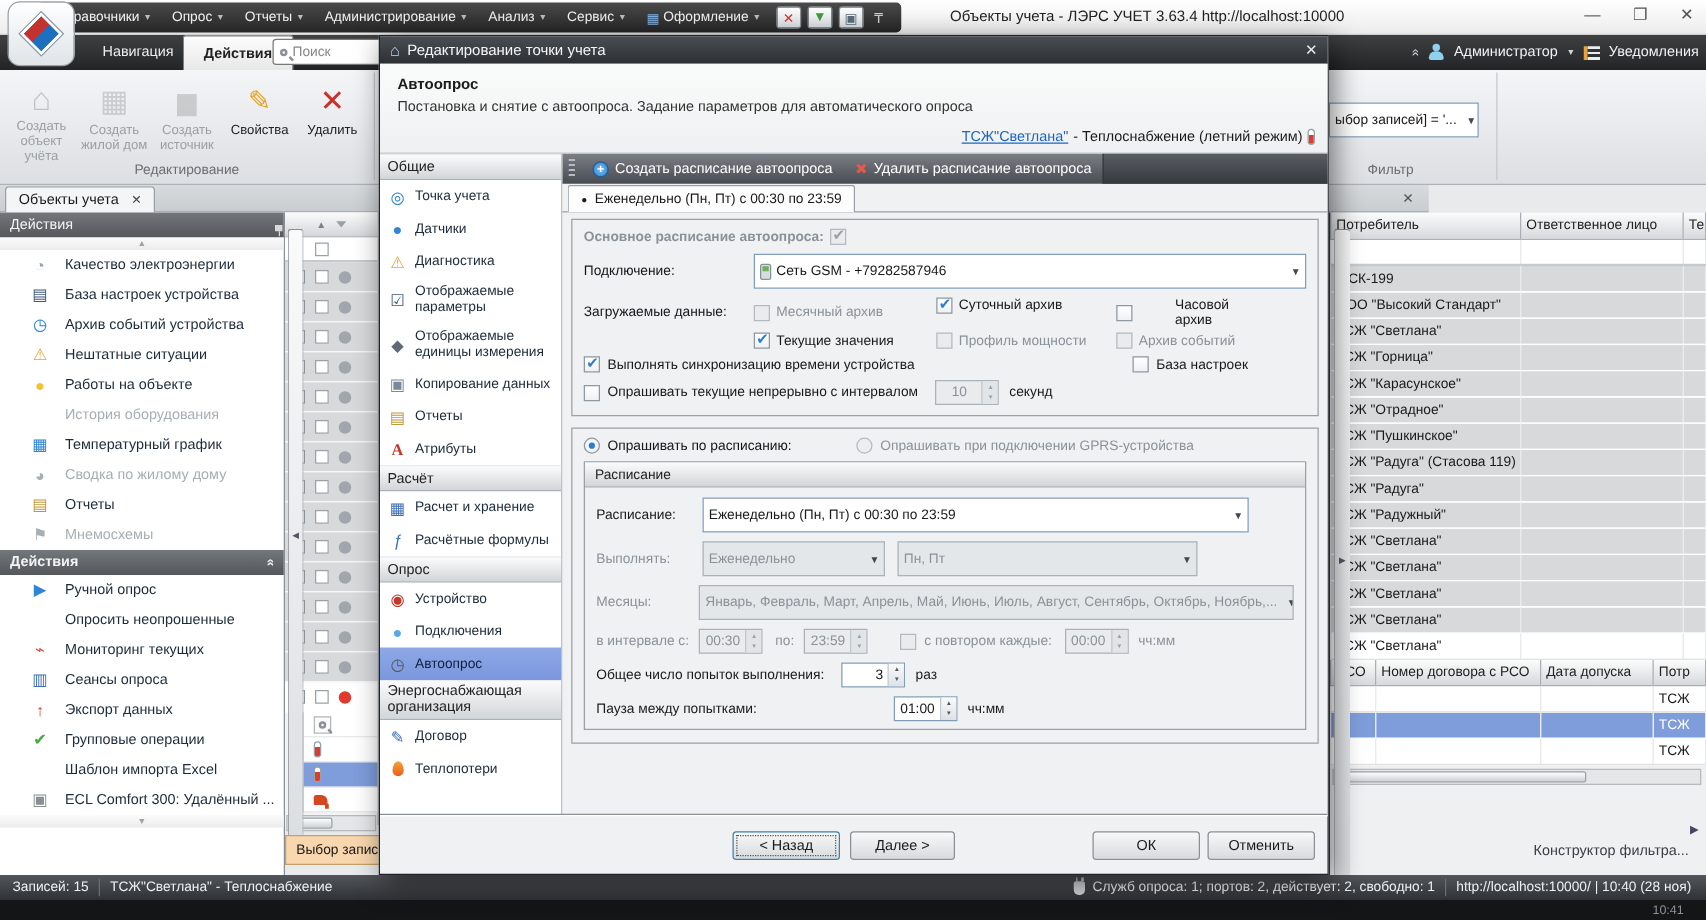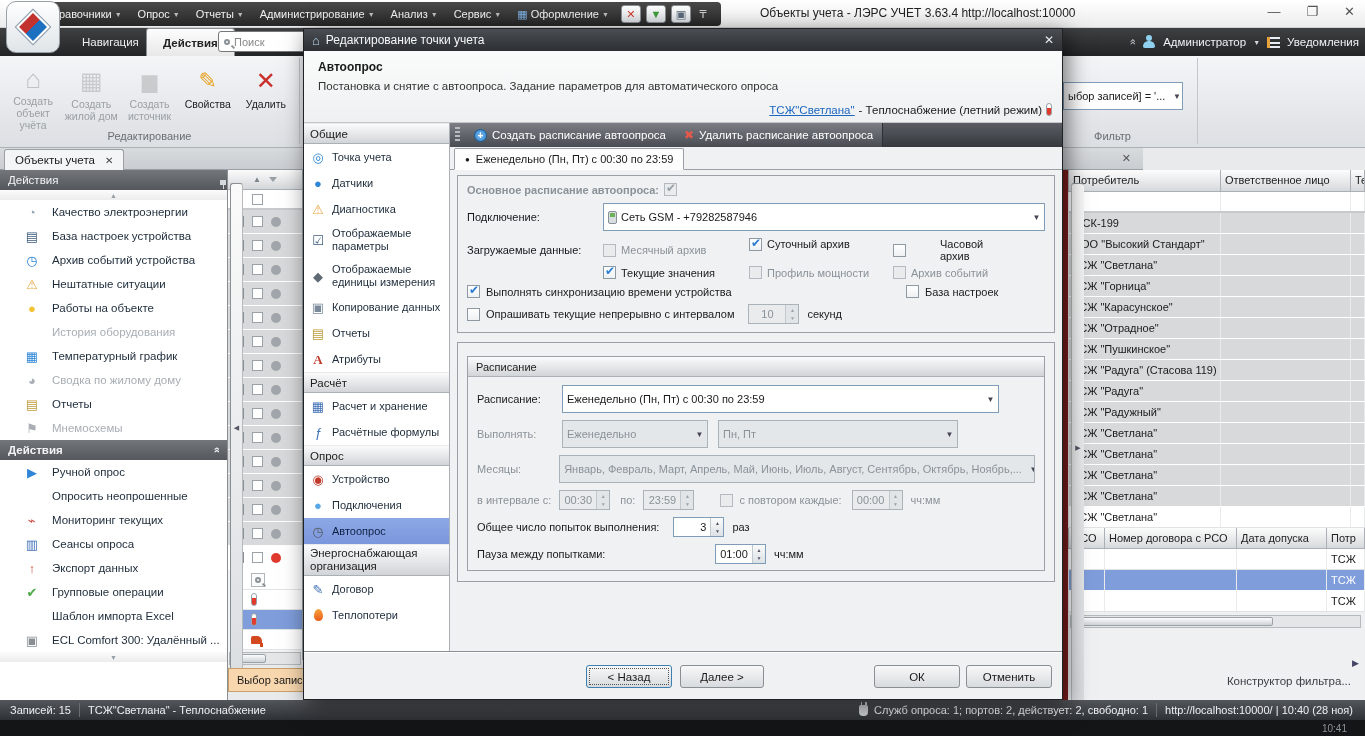--- a/index.html
+++ b/index.html
@@ -82,21 +82,21 @@
   .shape-thermo{width:6px;height:13px;border:1px solid #98a0a8;border-radius:3px;background:linear-gradient(#fff 35%,#e23b2e 35%);display:inline-block}
   .shape-faucet{width:11px;height:8px;background:#d2481f;border-radius:2px 5px 1px 1px;position:relative}
   .shape-faucet::after{content:"";position:absolute;right:-1px;top:7px;width:3px;height:4px;background:#d2481f}
   .lensbox{width:14px;height:14px;border:1px solid #b0b6ba;background:#fbfbfb;display:flex;align-items:center;justify-content:center}
   .hscroll{height:13px;background:#e4e6e8;border:1px solid #b6babd;display:flex;align-items:center}
   .hscroll .btn{width:13px;height:100%;background:linear-gradient(#fafafa,#dcdfe2);border-right:1px solid #b6babd;display:flex;align-items:center;justify-content:center;font-size:7px;color:#556}
   .hscroll .thumb{height:9px;background:linear-gradient(#fdfdfd,#cdd2d6);border:1px solid #9aa2a8;border-radius:2px;margin:0 2px}
   .orange-tab{position:absolute;left:228px;top:668px;width:80px;height:24px;background:#f8d7ae;border:1px solid #c8a06a;display:flex;align-items:center;padding-left:8px;color:#4a3push;color:#4a3а20;font-size:11px;overflow:hidden;white-space:nowrap}
 
   
-  .rightpanel{position:absolute;left:1063px;top:170px;width:302px;height:530px;background:#eef0f2;border-left:5px solid #7f1d1d}
+  .rightpanel{position:absolute;left:1063px;top:170px;width:302px;height:530px;background:#eef0f2;border-left:1px solid #7f1d1d}
   .tbl{width:100%;border-collapse:collapse;table-layout:fixed}
   .tbl th{background:linear-gradient(#fcfcfc,#d6d9dc);border:1px solid #aab0b5;border-top:none;font-weight:normal;text-align:left;padding:3px 4px;font-size:11px;color:#222;height:21px;overflow:hidden;white-space:nowrap}
   .tbl td{border-right:1px solid #e8eaec;border-bottom:1px solid #fff;padding:3px 4px;font-size:11px;height:21px;overflow:hidden;white-space:nowrap}
   .tbl tr.gray td{background:#d8d9da}
   .tbl tr.white td{background:#fff;border-bottom:1px solid #e0e2e4}
   .tbl tr.selrow td{background:#7f9ddb;color:#fff}
   .tbl tr.filter td{background:#fff;border-bottom:2px solid #c6cacd}
   .filter-link{position:absolute;right:14px;top:505px;color:#3a3f44;font-size:11.5px}
   .rp-arrow{position:absolute;right:6px;color:#446;font-size:9px}
 
@@ -789,20 +789,26 @@
                 <span class="ar">
                   <span>▲</span>
                   <span>▼</span>
                 </span>
             </span>
             <span style="margin-left:8px">секунд</span>
           </div>
         </div>
 
         <div class="gbox" style="margin-top:9px;padding-bottom:10px">
+          <div class="frow" style="margin-bottom:6px">
+            <span class="rd sel"></span>
+            <span class="blabel" style="margin-left:6px">Опрашивать по расписанию:</span>
+            <span class="rd dis" style="margin-left:52px"></span>
+            <span class="dlabel" style="margin-left:6px">Опрашивать при подключении GPRS-устройства</span>
+          </div>
           <div class="subgroup">
             <div class="sg-head">Расписание</div>
             <div class="sg-body">
               <div class="frow">
                 <span style="width:85px">Расписание:</span>
                 <div class="combo" style="width:437px">
                   <span>Еженедельно (Пн, Пт) с 00:30 по 23:59</span>
                   <span class="arrow">▼</span>
                 </div>
               </div>

